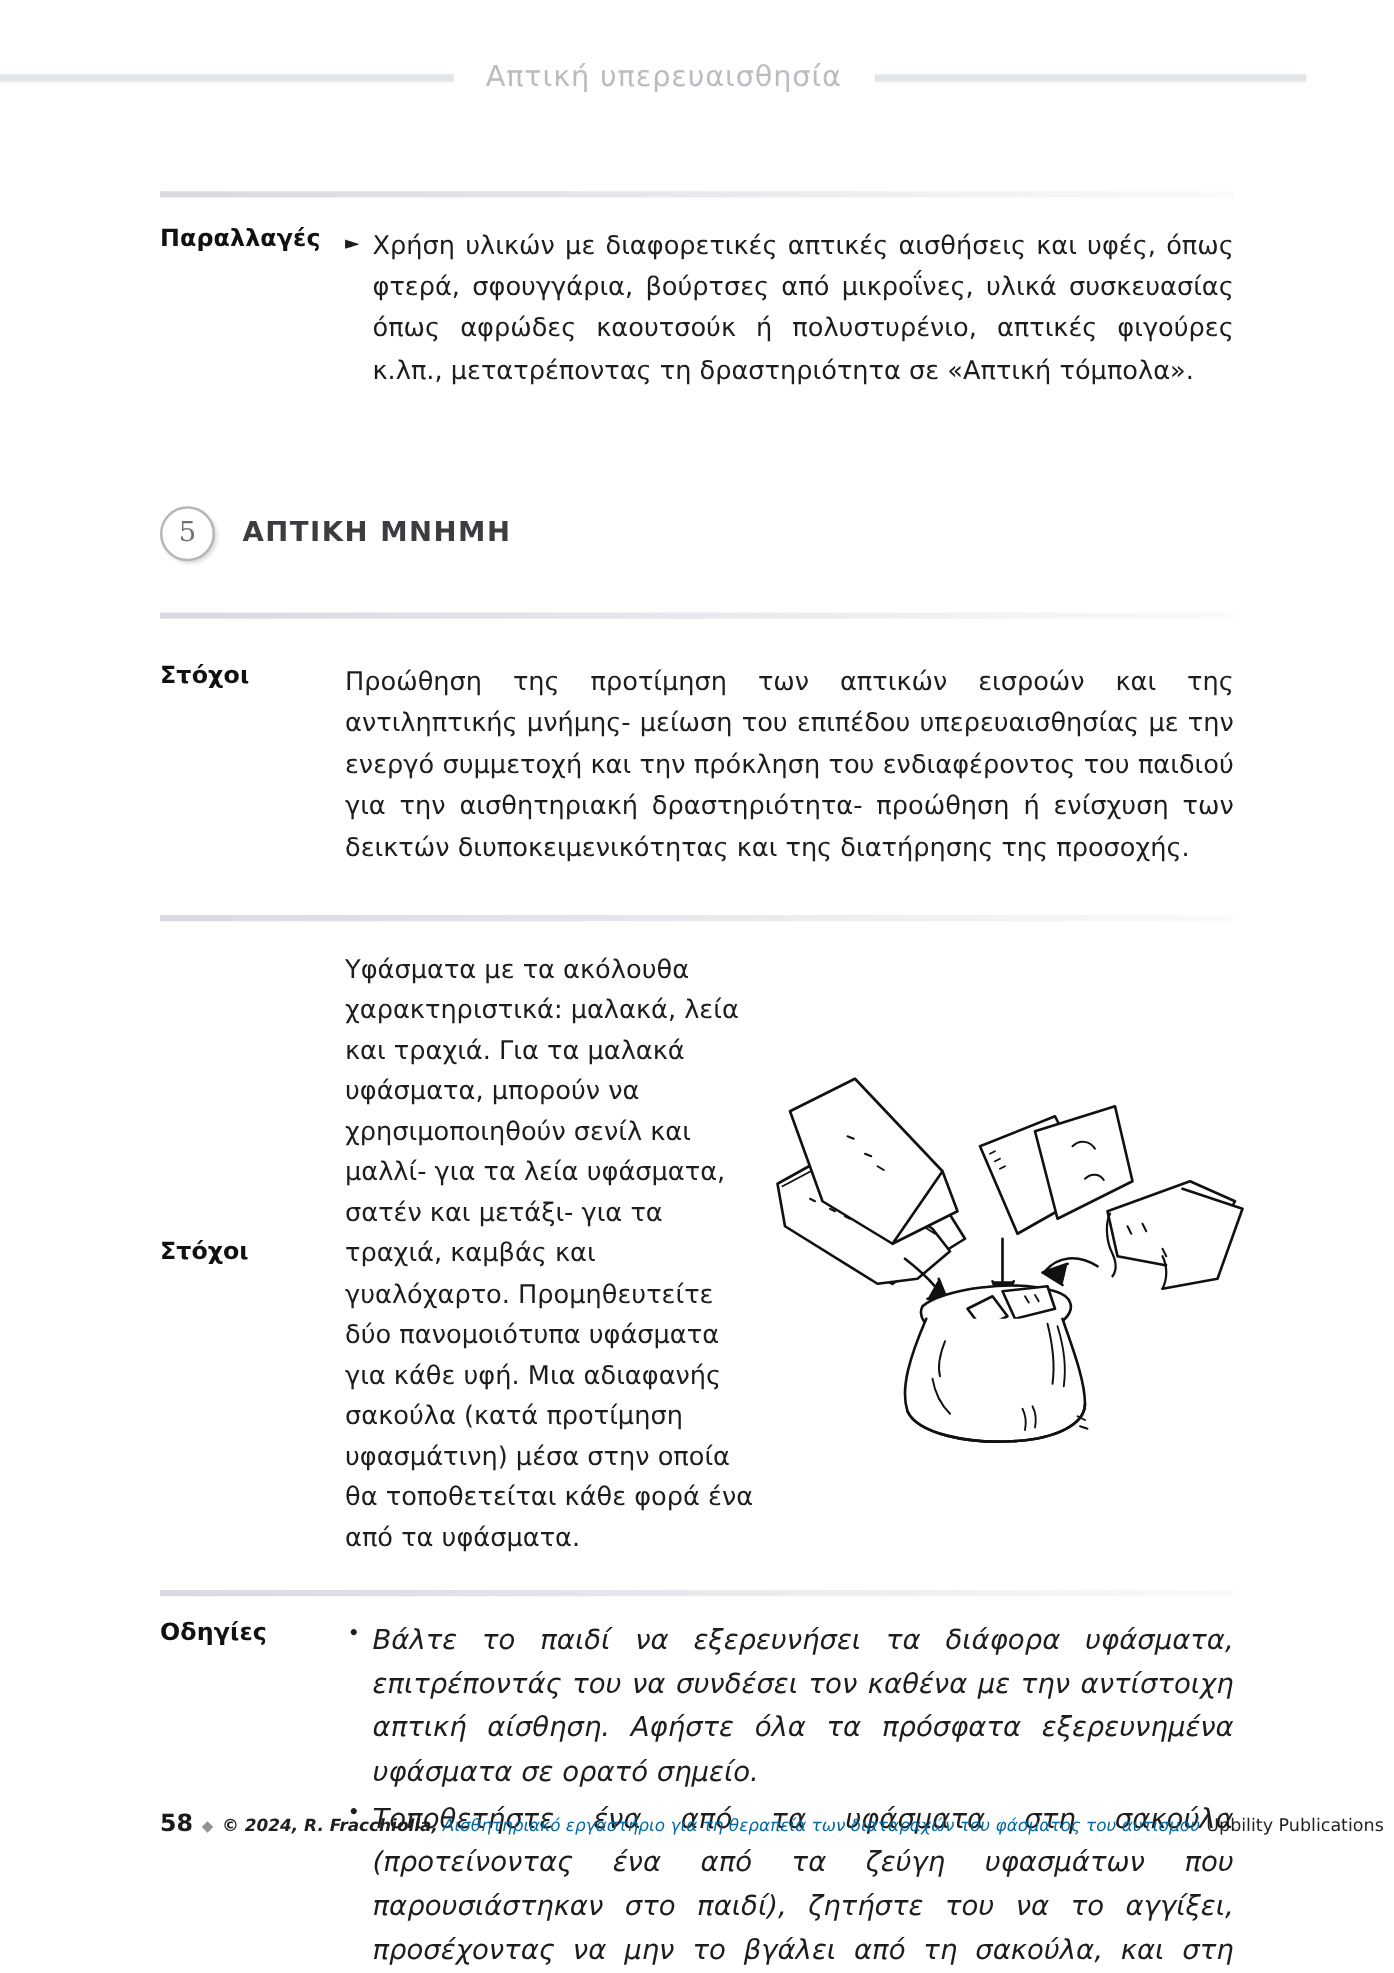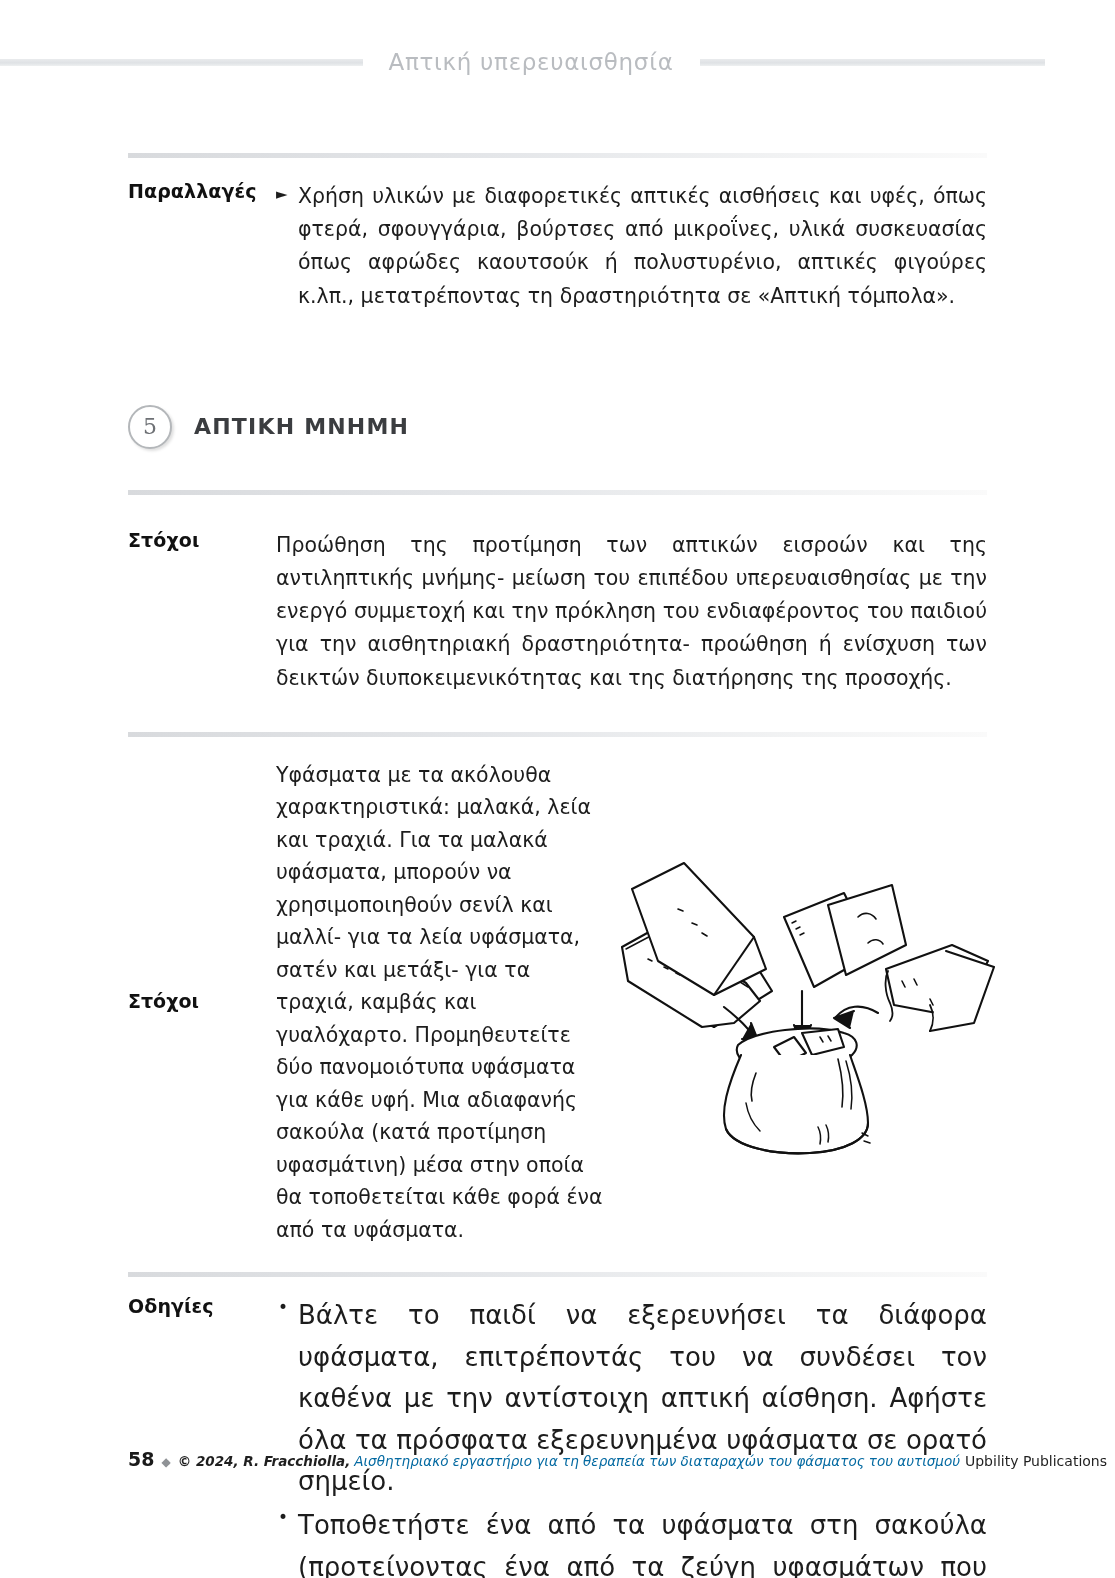--- a/index.html
+++ b/index.html
@@ -158,25 +158,26 @@
 
   
   ul.instr {
     list-style: none;
     margin: 0;
     padding: 0;
   }
   ul.instr li {
     position: relative;
     padding-left: 22px;
-    font-size: 26px;
+    font-size: 22px;
     line-height: 1.6;
     color: #1d1d1d;
     text-align: justify;
     margin-bottom: 2px;
+    font-style: italic;
   }
   ul.instr li::before {
     content: "•";
     position: absolute;
     left: 2px;
     top: -1px;
     font-size: 17px;
     color: #1d1d1d;
   }
 

